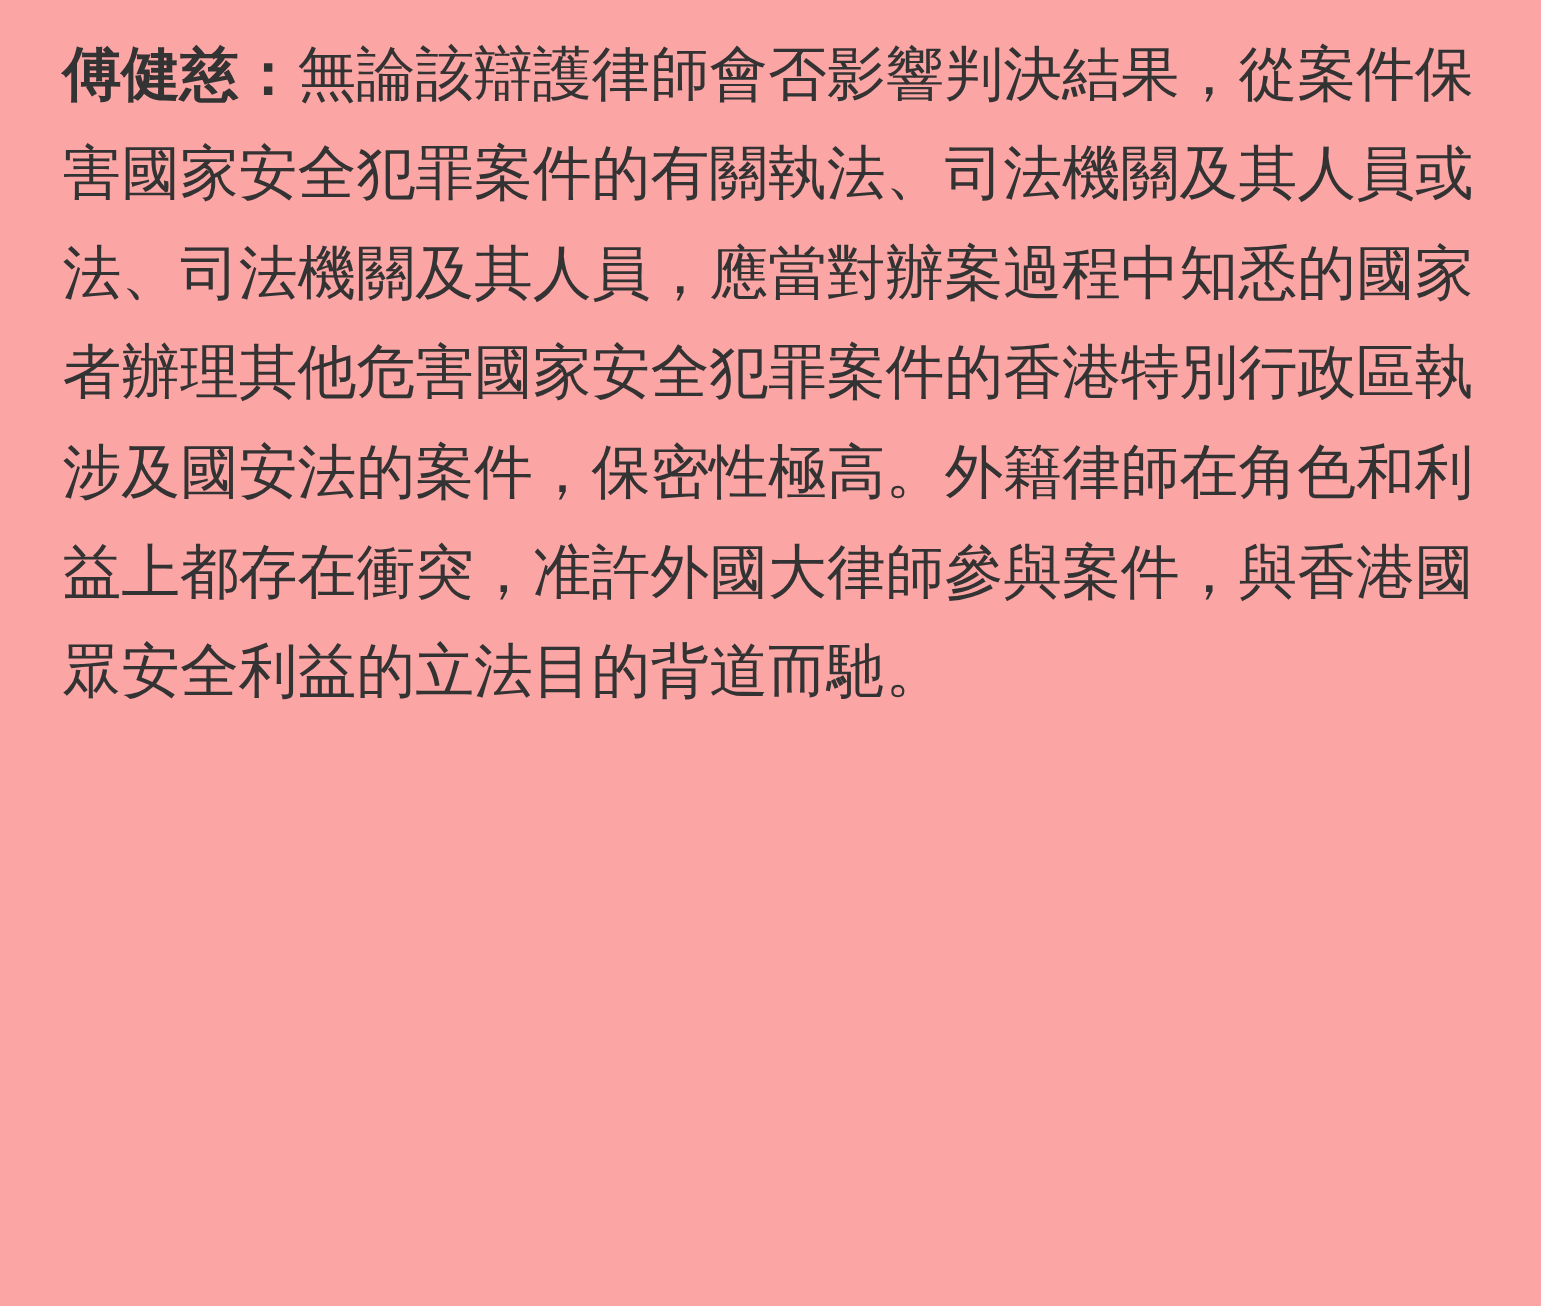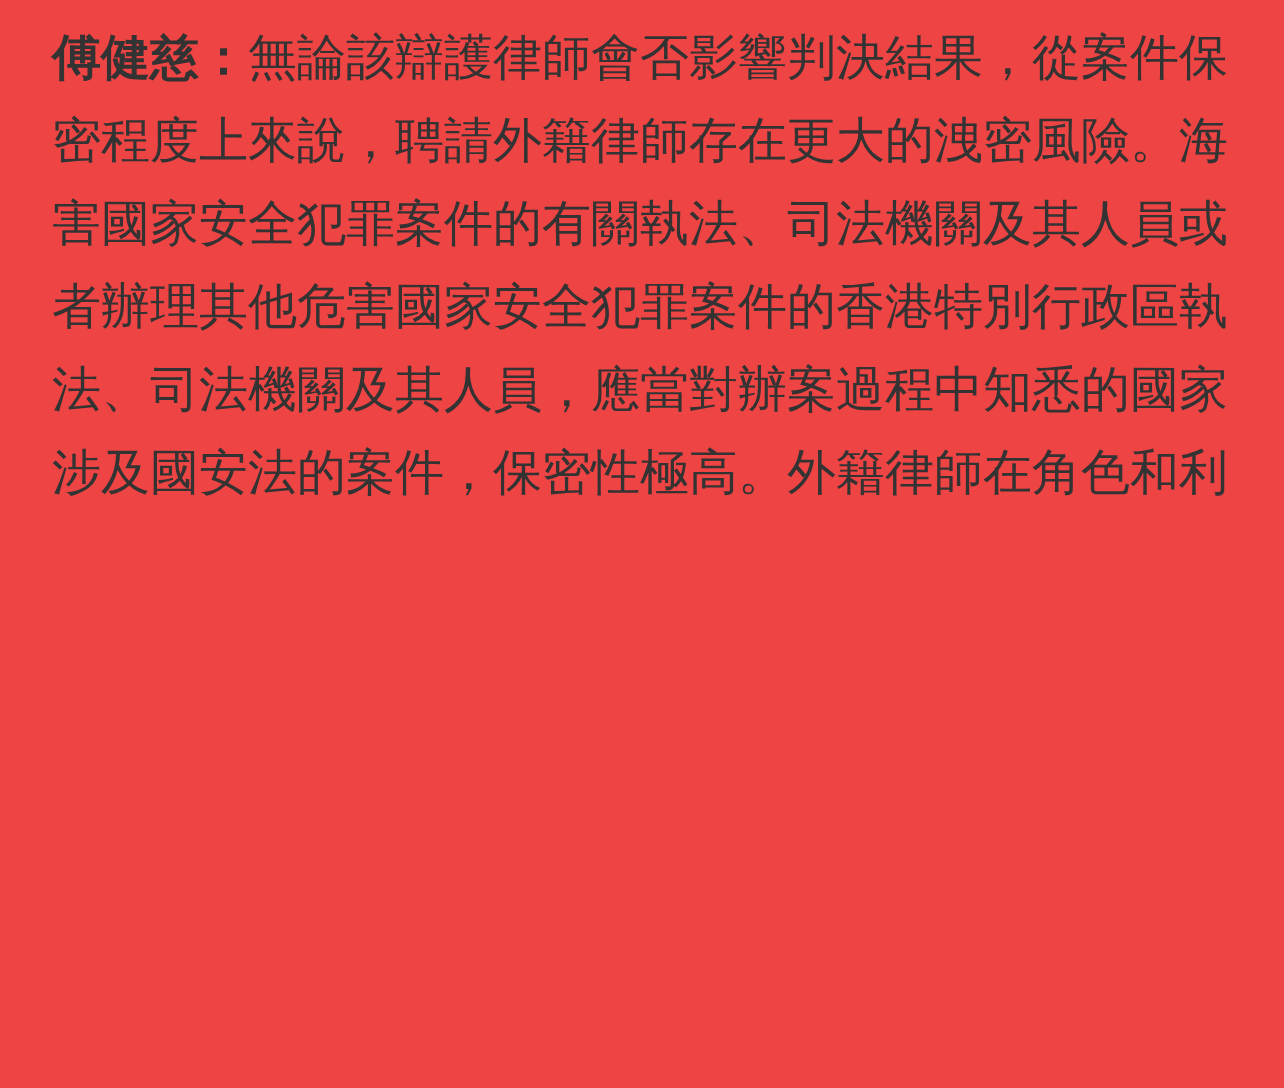--- a/index.html
+++ b/index.html
@@ -4,25 +4,25 @@
 <style>
   html, body {
     margin: 0;
     padding: 0;
     background: #ffffff;
   }
   .page {
     position: relative;
     width: 1284px;
     height: 1088px;
-    background: #ef4444;
+    background: #fca5a5;
     box-sizing: border-box;
     padding: 20px 50px 0 52px;
     overflow: hidden;
-    font-family: Liberation Mono, monospace;
+    font-family: Liberation Serif, serif;
     color: #333333;
   }
   .paragraph {
     width: 1180px;
   }
   .line {
     font-size: 49px;
     line-height: 83px;
     letter-spacing: 0;
     white-space: nowrap;
@@ -31,19 +31,20 @@
   .speaker {
     font-weight: 700;
   }
 </style>
 </head>
 <body>
 
 <div class="page">
   <div class="paragraph">
     <div class="line"><span class="speaker">傅健慈：</span><span>無論該辯護律師會否影響判決結果，從案件保</span></div>
-    <div class="line">密程度上來說，聘請外籍律師存在更大的洩密風險。海</div>
     <div class="line">害國家安全犯罪案件的有關執法、司法機關及其人員或</div>
+    <div class="line">法、司法機關及其人員，應當對辦案過程中知悉的國家</div>
     <div class="line">者辦理其他危害國家安全犯罪案件的香港特別行政區執</div>
-    <div class="line">法、司法機關及其人員，應當對辦案過程中知悉的國家</div>
     <div class="line">涉及國安法的案件，保密性極高。外籍律師在角色和利</div>
+    <div class="line">益上都存在衝突，准許外國大律師參與案件，與香港國</div>
+    <div class="line">眾安全利益的立法目的背道而馳。</div>
   </div>
 </div>
 
 </body></html>

